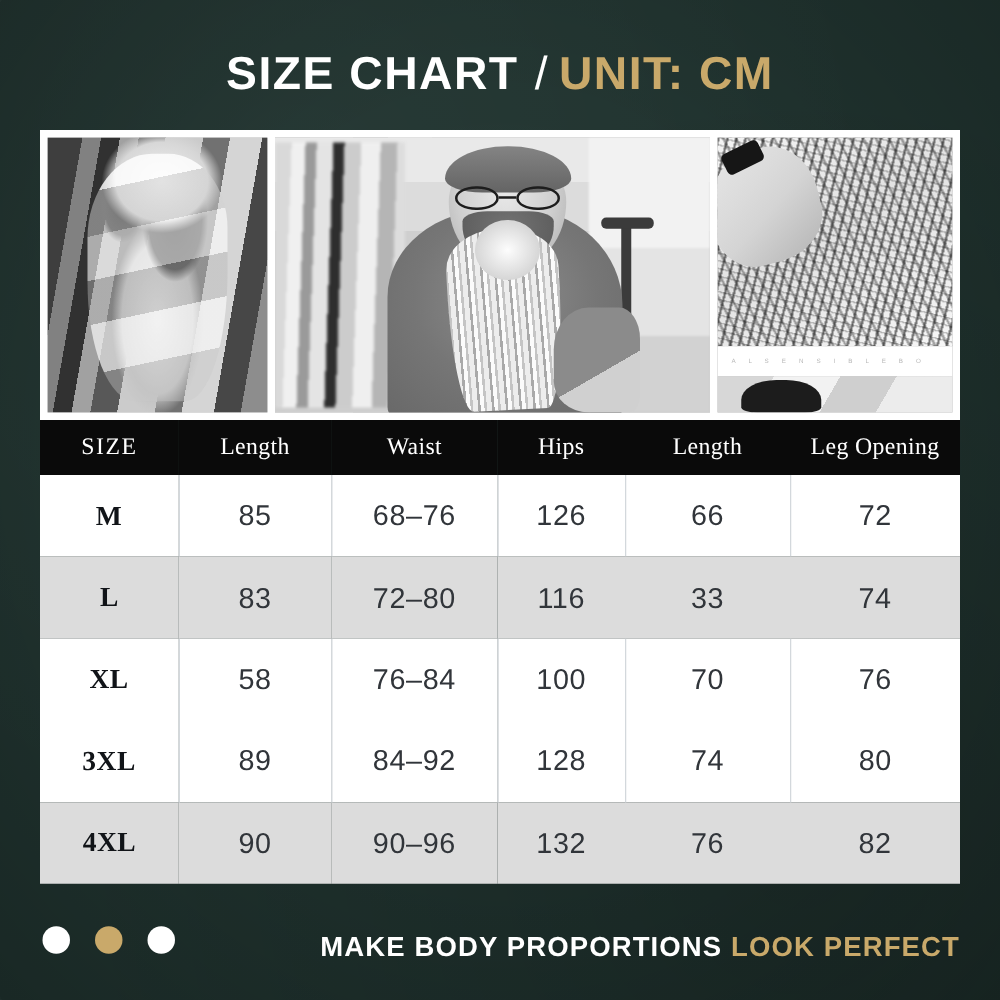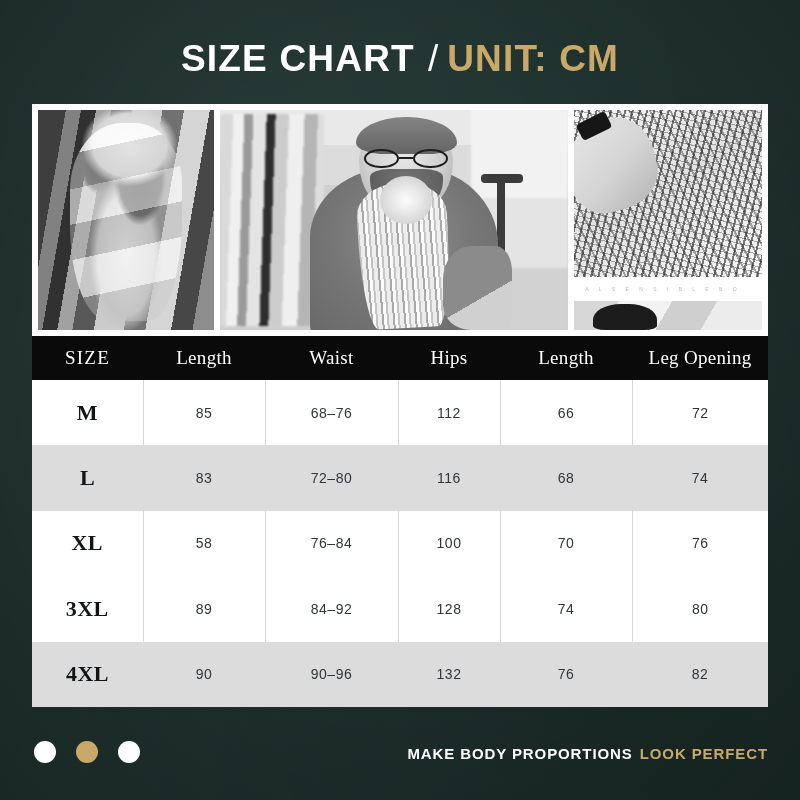--- a/index.html
+++ b/index.html
@@ -285,21 +285,21 @@
     font-size: 19px;
     letter-spacing: 0.3px;
   }
   #size-table thead th.col-size { letter-spacing: 1.2px; }
 
   #size-table tbody tr { height: 65.4px; }
   #size-table tbody tr.row-white { background: #ffffff; }
   #size-table tbody tr.row-gray  { background: #dcdcdc; }
 
   #size-table tbody td {
-    font-size: 14px;
+    font-size: 23px;
     font-weight: 300;
     color: #31353a;
     letter-spacing: 0.5px;
   }
   #size-table tbody td.cell-size {
     font-family: "Liberation Serif", serif;
     font-weight: 700;
     font-size: 22px;
     color: #111418;
     letter-spacing: 0.4px;
@@ -328,21 +328,21 @@
     border-radius: 50%;
     background: #ffffff;
   }
   .dot.active { background: #c9a96a; }
 
   #footer-tagline {
     position: absolute;
     right: 32px;
     top: 745px;
     white-space: nowrap;
-    font-size: 15px;
+    font-size: 22px;
     font-weight: 700;
     letter-spacing: 0.9px;
   }
   .tag-white { color: #ffffff; }
   .tag-gold  { color: #c9a96a; margin-left: 7px; }
 </style>
 </head>
 <body>
 
 <div id="bg-texture"></div>
@@ -408,30 +408,30 @@
       <th>Hips</th>
       <th>Length</th>
       <th>Leg Opening</th>
     </tr>
   </thead>
   <tbody>
     <tr class="row-white">
       <td class="cell-size">M</td>
       <td>85</td>
       <td>68‒76</td>
-      <td>112</td>
+      <td>126</td>
       <td>66</td>
       <td>72</td>
     </tr>
     <tr class="row-gray">
       <td class="cell-size">L</td>
       <td>83</td>
       <td>72‒80</td>
       <td>116</td>
-      <td>68</td>
+      <td>33</td>
       <td>74</td>
     </tr>
     <tr class="row-white">
       <td class="cell-size">XL</td>
       <td>58</td>
       <td>76‒84</td>
       <td>100</td>
       <td>70</td>
       <td>76</td>
     </tr>

